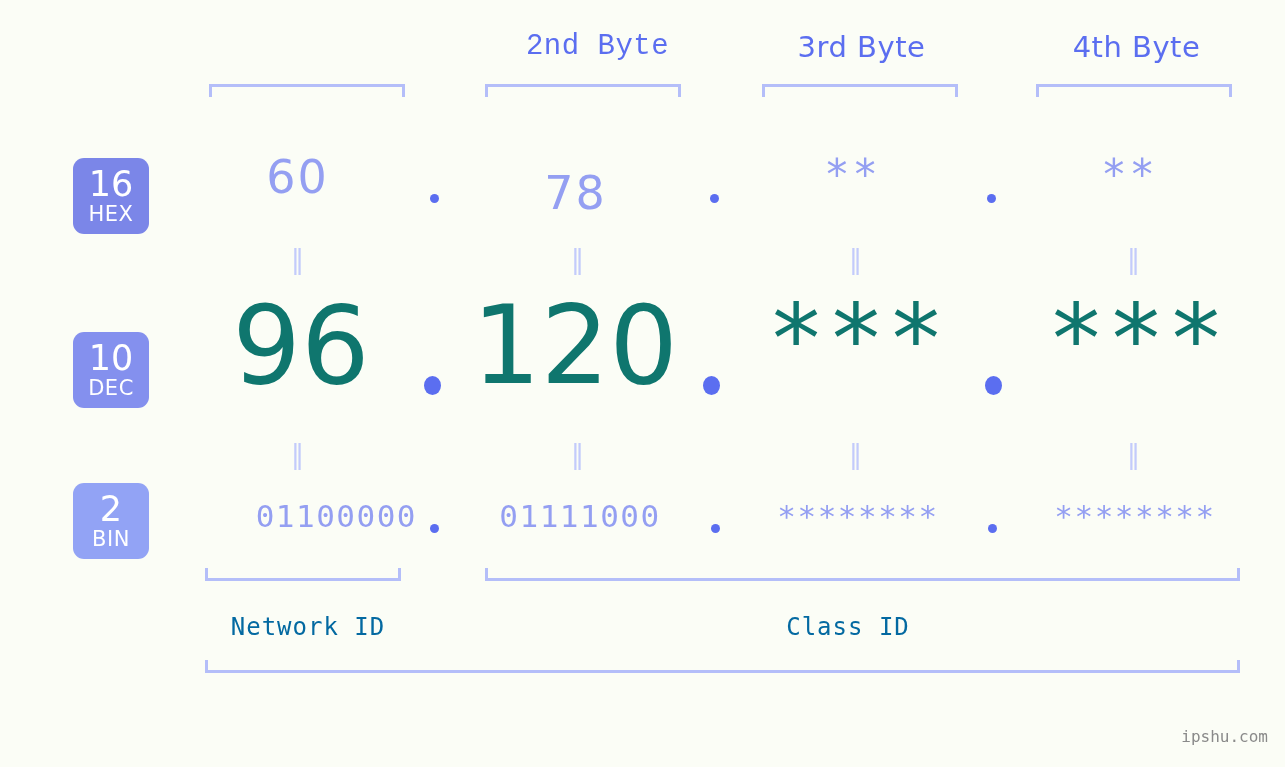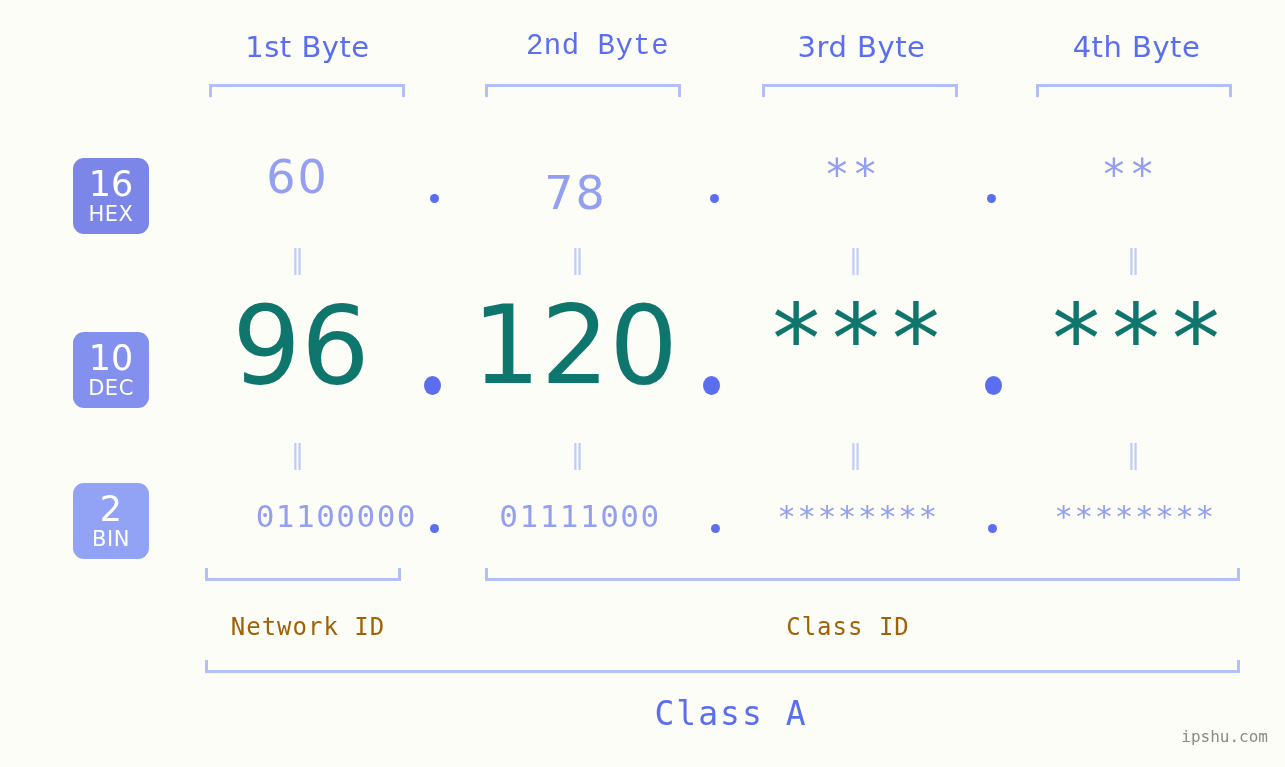--- a/index.html
+++ b/index.html
@@ -156,21 +156,21 @@
     font-size: 26px;
     font-family: "DejaVu Sans", sans-serif;
     letter-spacing: 1px;
     line-height: 1;
   }
 
   
   .id-label {
     position: absolute;
     font-size: 24px;
-    color: #a16207;
+    color: #0369a1;
     font-family: "DejaVu Sans Mono", monospace;
     letter-spacing: 1px;
     white-space: nowrap;
     text-align: center;
   }
 
   .class-label {
     position: absolute;
     font-size: 33px;
     color: #5b6ef0;
@@ -188,21 +188,20 @@
     color: #8a8a8a;
     font-family: "DejaVu Sans Mono", monospace;
     letter-spacing: 0px;
   }
 </style>
 </head>
 <body>
 
 <div class="stage">
 
-  <div class="byte-label" style="left:185px; width:245px;">1st Byte</div>
   <div class="byte-label" style="left:475px; width:245px;font-family:Liberation Mono, monospace;">2nd Byte</div>
   <div class="byte-label" style="left:739px; width:245px;">3rd Byte</div>
   <div class="byte-label" style="left:1014px; width:245px;">4th Byte</div>
 
   <div class="bracket-top" style="left:209px; top:84px; width:196px;"></div>
   <div class="bracket-top" style="left:485px; top:84px; width:196px;"></div>
   <div class="bracket-top" style="left:762px; top:84px; width:196px;"></div>
   <div class="bracket-top" style="left:1036px; top:84px; width:196px;"></div>
 
   <div class="badge" id="badge-hex">
@@ -254,17 +253,16 @@
   <div class="bin-dot" style="left:988px;"></div>
   <div class="row-cell bin-val" style="left:1019px; width:232px;">********</div>
 
   <div class="bracket-bottom" style="left:205px; top:568px; width:196px;"></div>
   <div class="bracket-bottom" style="left:485px; top:568px; width:755px;"></div>
 
   <div class="id-label" style="left:205px; top:613px; width:206px;">Network ID</div>
   <div class="id-label" style="left:745px; top:613px; width:206px;">Class ID</div>
 
   <div class="bracket-bottom" style="left:205px; top:660px; width:1035px;"></div>
-  <div class="class-label" style="left:628px; top:694px; width:206px;">Class A</div>
 
   <div class="watermark">ipshu.com</div>
 
 </div>
 
 </body></html>

